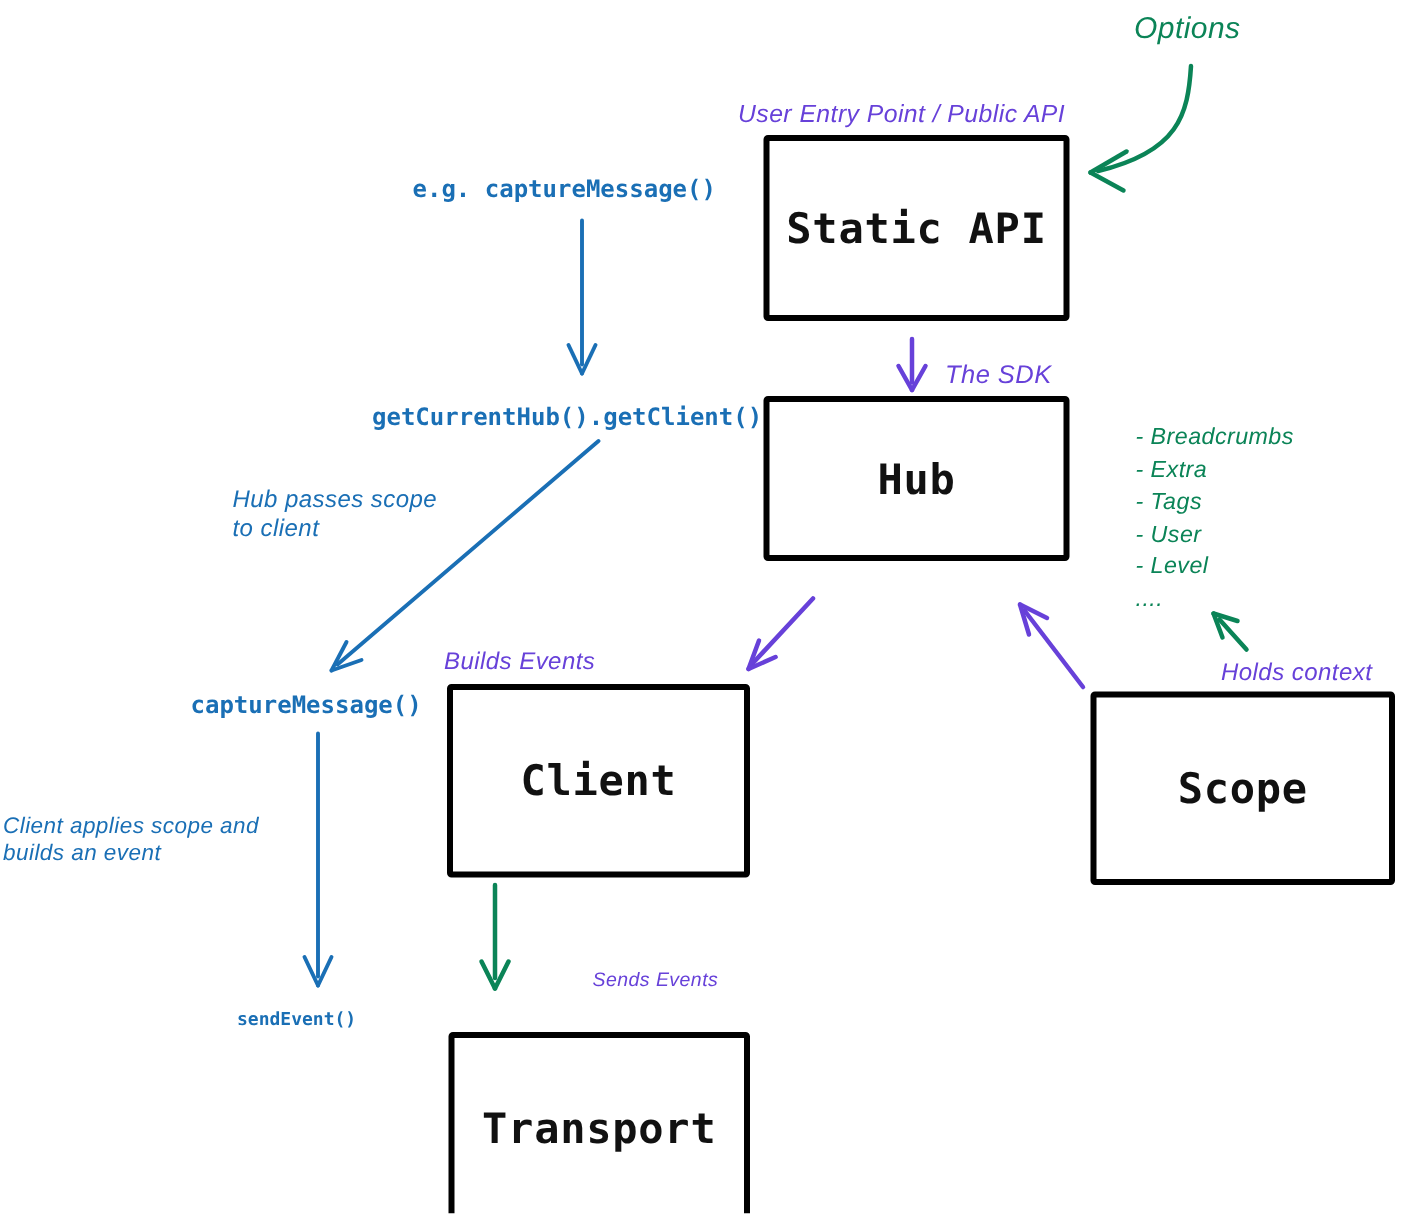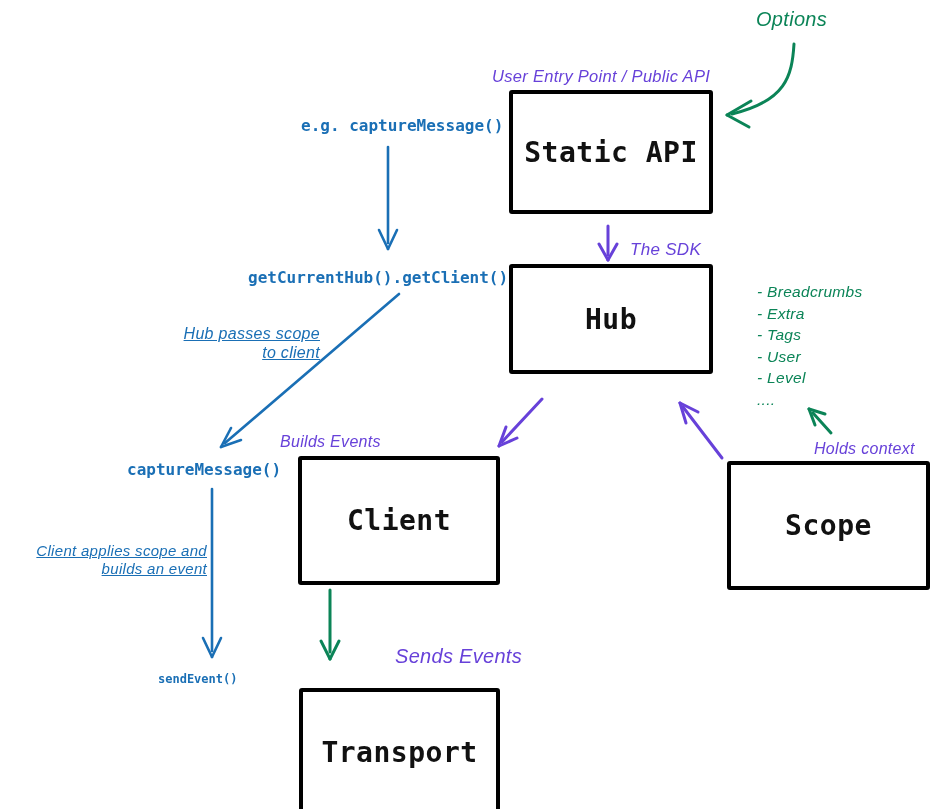--- a/index.html
+++ b/index.html
@@ -54,23 +54,22 @@
   .mono {
     font-family: "DejaVu Sans Mono", monospace;
     font-weight: bold;
   }
   .c-blue   { color: var(--blue); }
   .c-purple { color: var(--purple); }
   .c-green  { color: var(--green); }
 
   .multiline {
     white-space: pre-line;
-    text-align: right;
+    text-align: left;
     line-height: 1.18;
-    text-decoration: underline;
   }
   .scope-list {
     position: absolute;
     z-index: 3;
     line-height: 21.5px;
     font-size: 15.5px;
   }
   .scope-list div { white-space: pre; }
 </style>
 </head>
@@ -152,39 +151,39 @@
   </div>
 
   <div class="box" style="left:299px; top:668px; width:201px; height:129px;margin-top:20px;">
     <span class="box-label">Transport</span>
   </div>
 
   <div class="note hand c-green" style="left:756px; top:8px; font-size:20px;">Options</div>
 
   <div class="note hand c-purple" style="left:492px; top:67px; font-size:16.5px;">User Entry Point / Public API</div>
 
-  <div class="note mono c-blue" style="left:301px; top:116px; font-size:16px;">e.g. captureMessage()</div>
+  <div class="note mono c-blue" style="left:275px; top:116px; font-size:16px;">e.g. captureMessage()</div>
 
   <div class="note mono c-blue" style="left:248px; top:268px; font-size:16px;">getCurrentHub().getClient()</div>
 
   <div class="note hand c-purple" style="left:630px; top:240px; font-size:17px;">The SDK</div>
 
   <div class="note hand c-blue multiline" style="left:155px; top:325px; width:165px; font-size:16px;">Hub passes scope
 to client</div>
 
   <div class="note mono c-blue" style="left:127px; top:460px; font-size:16px;">captureMessage()</div>
 
-  <div class="note hand c-purple" style="left:280px; top:433px; font-size:16px;">Builds Events</div>
+  <div class="note hand c-purple" style="left:296px; top:433px; font-size:16px;">Builds Events</div>
 
   <div class="note hand c-blue multiline" style="left:2px; top:542px; width:205px; font-size:15px;">Client applies scope and
 builds an event</div>
 
   <div class="note mono c-blue" style="left:158px; top:672px; font-size:12px;">sendEvent()</div>
 
-  <div class="note hand c-purple" style="left:395px; top:645px; font-size:20px;">Sends Events</div>
+  <div class="note hand c-purple" style="left:395px; top:645px; font-size:13px;">Sends Events</div>
 
   <div class="note hand c-purple" style="left:814px; top:440px; font-size:16px;">Holds context</div>
 
   <div class="scope-list hand c-green" style="left:757px; top:281px;">
     <div>- Breadcrumbs</div>
     <div>- Extra</div>
     <div>- Tags</div>
     <div>- User</div>
     <div>- Level</div>
     <div>....</div>

